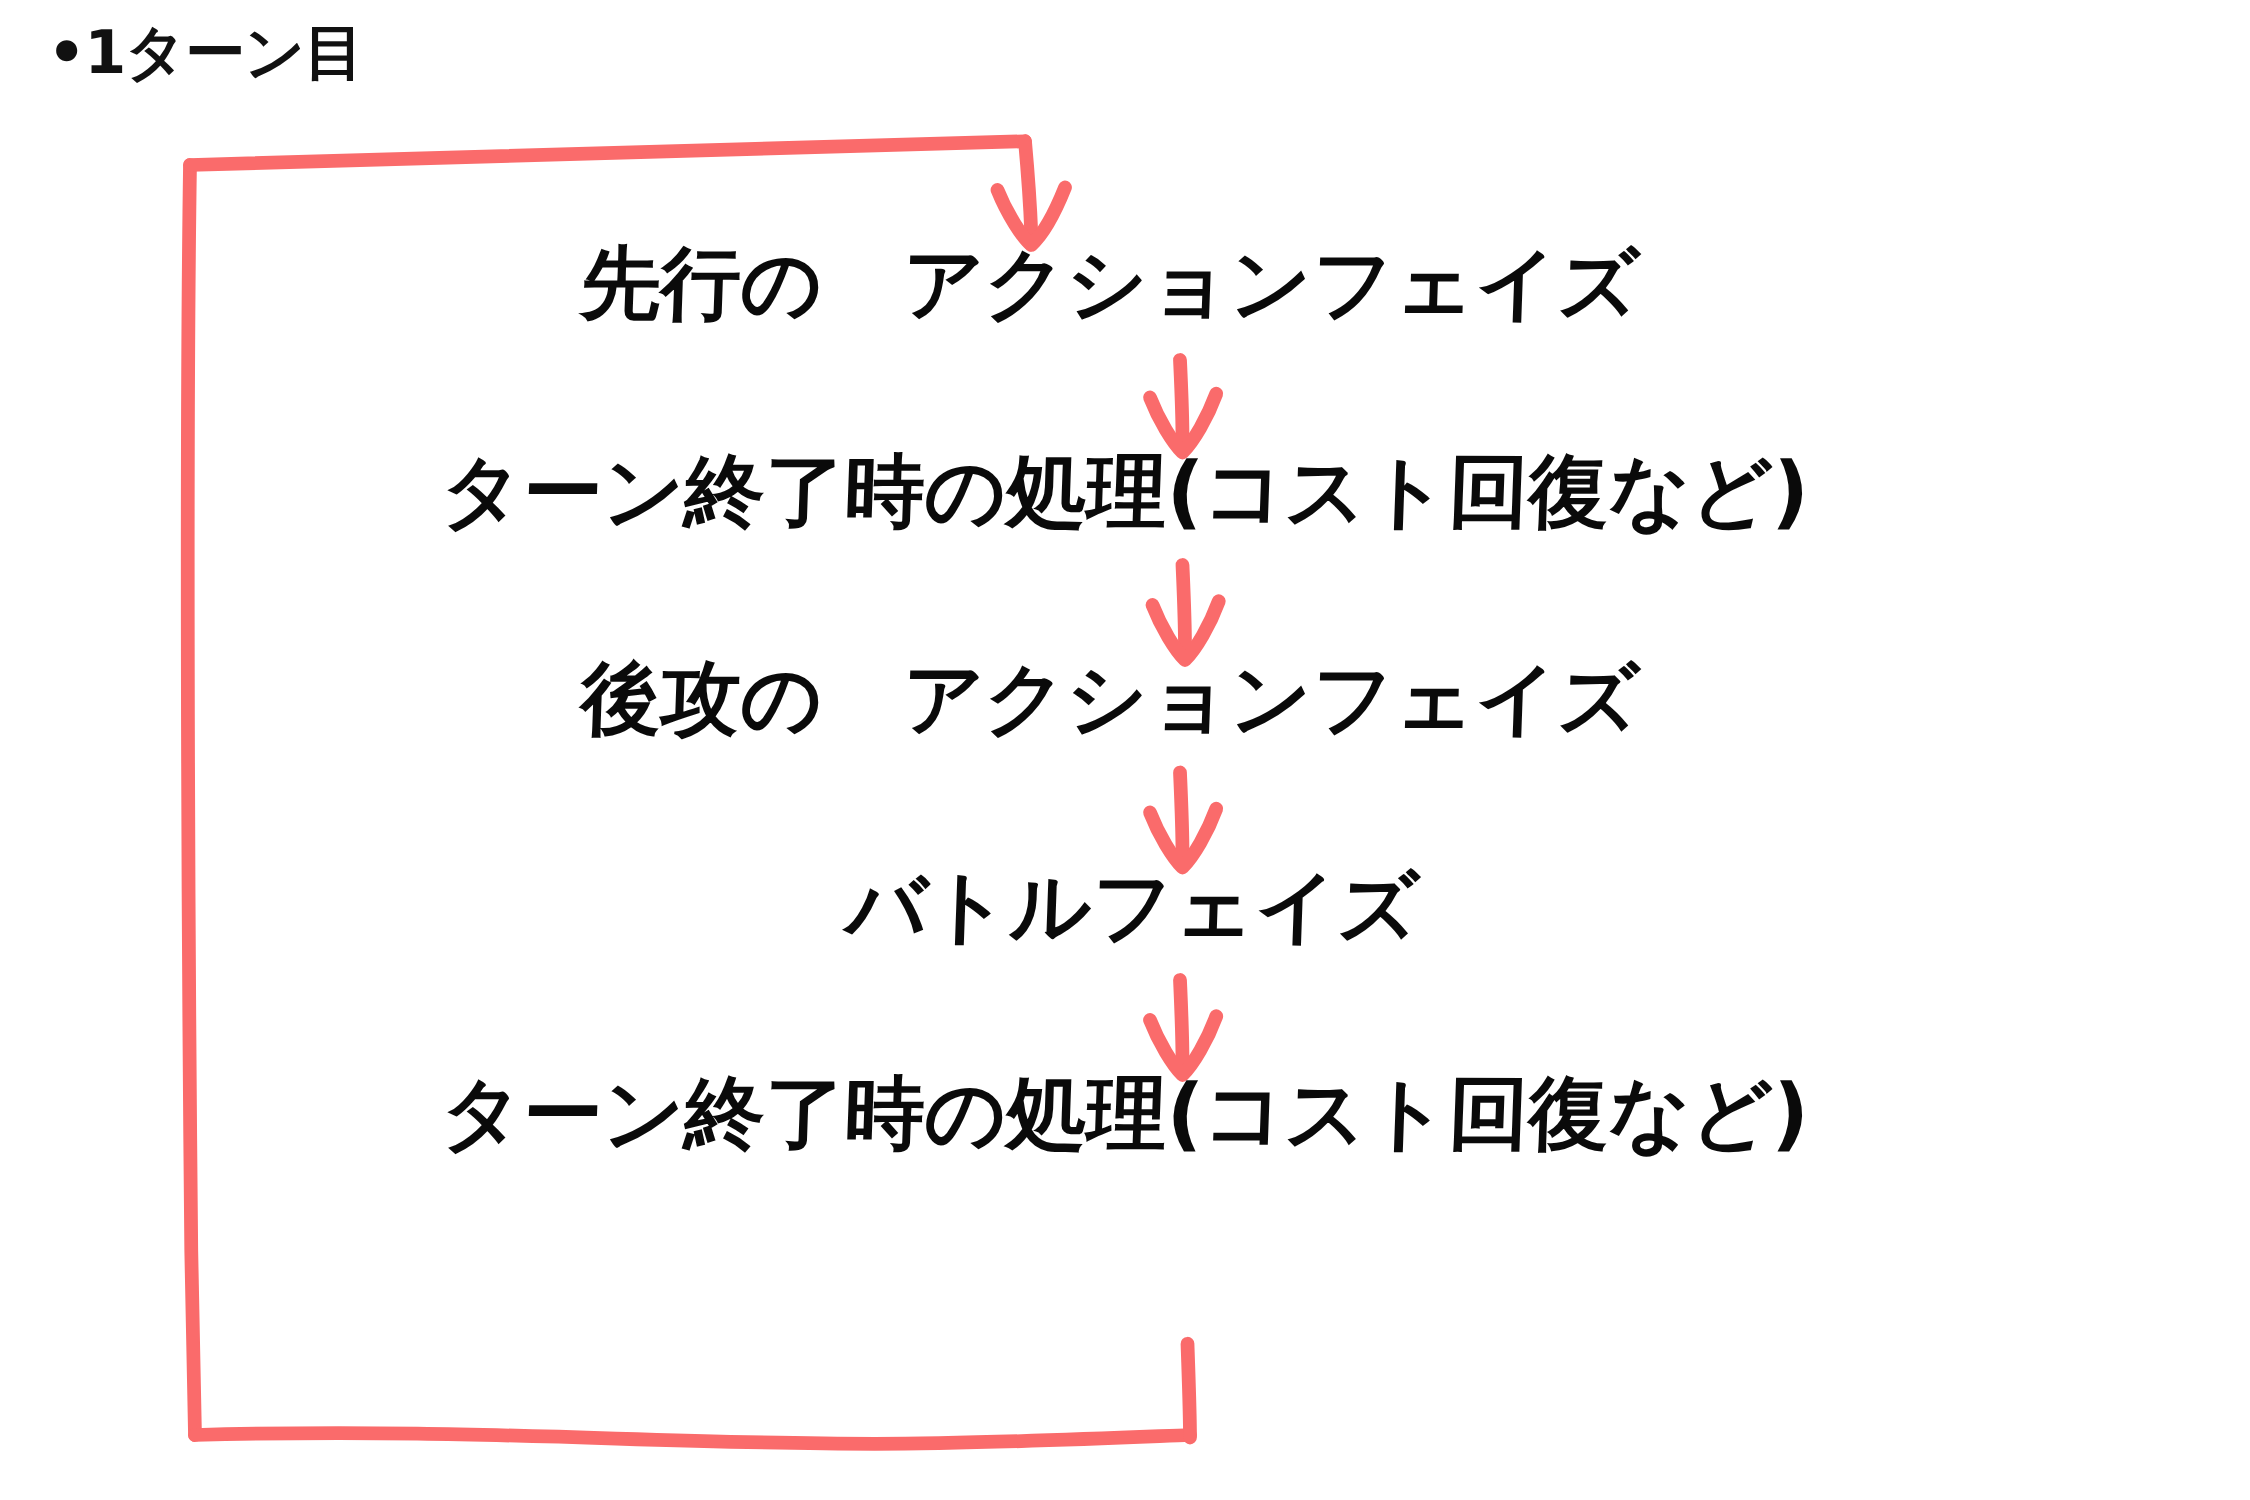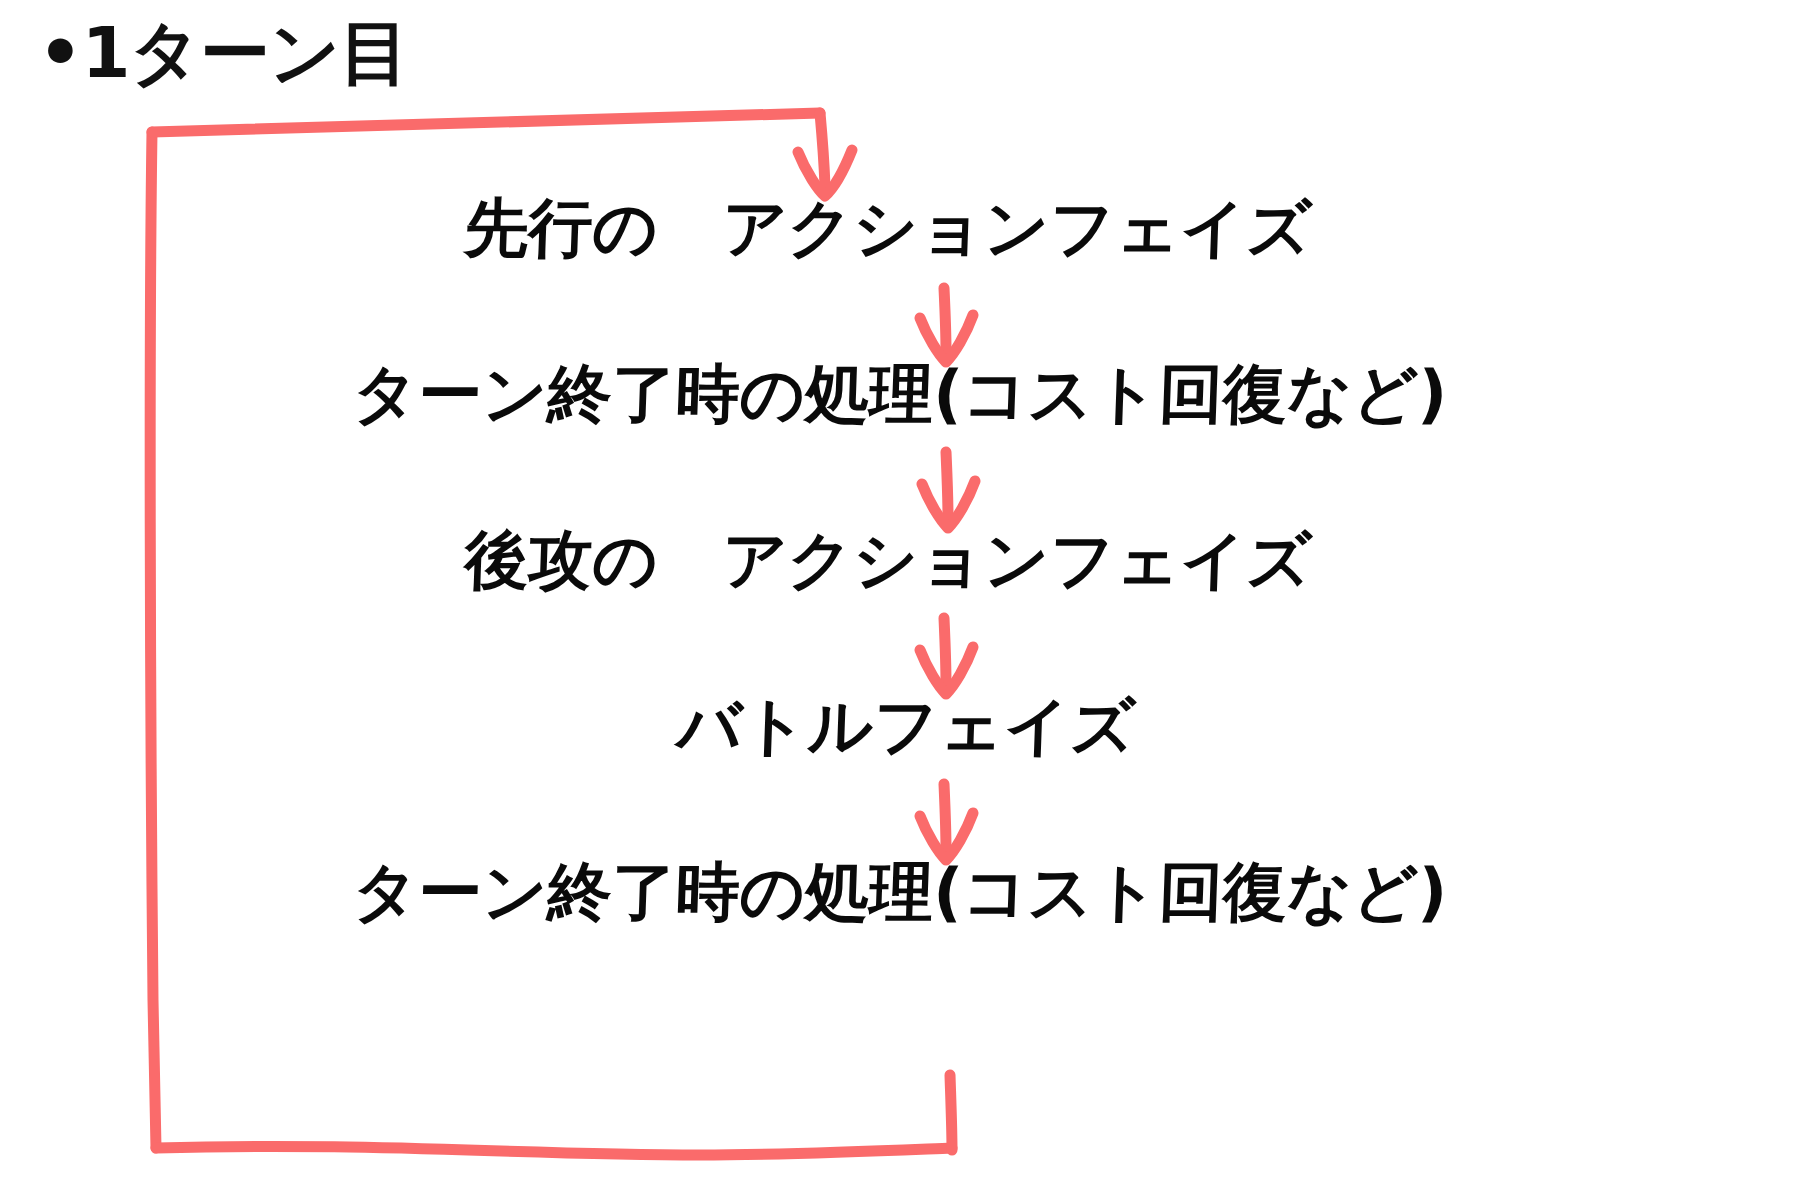--- a/index.html
+++ b/index.html
@@ -22,21 +22,21 @@
     left: 0;
     top: 0;
     width: 1800px;
     height: 1200px;
     pointer-events: none;
   }
   .heading {
     position: absolute;
     left: 38px;
     top: 18px;
-    font-size: 70px;
+    font-size: 48px;
     font-weight: 700;
     color: #111111;
     letter-spacing: -1px;
     white-space: nowrap;
     line-height: 1;
     font-family: "DejaVu Sans", "Liberation Sans", sans-serif;
   }
   .flow-row {
     position: absolute;
     width: 1800px;

